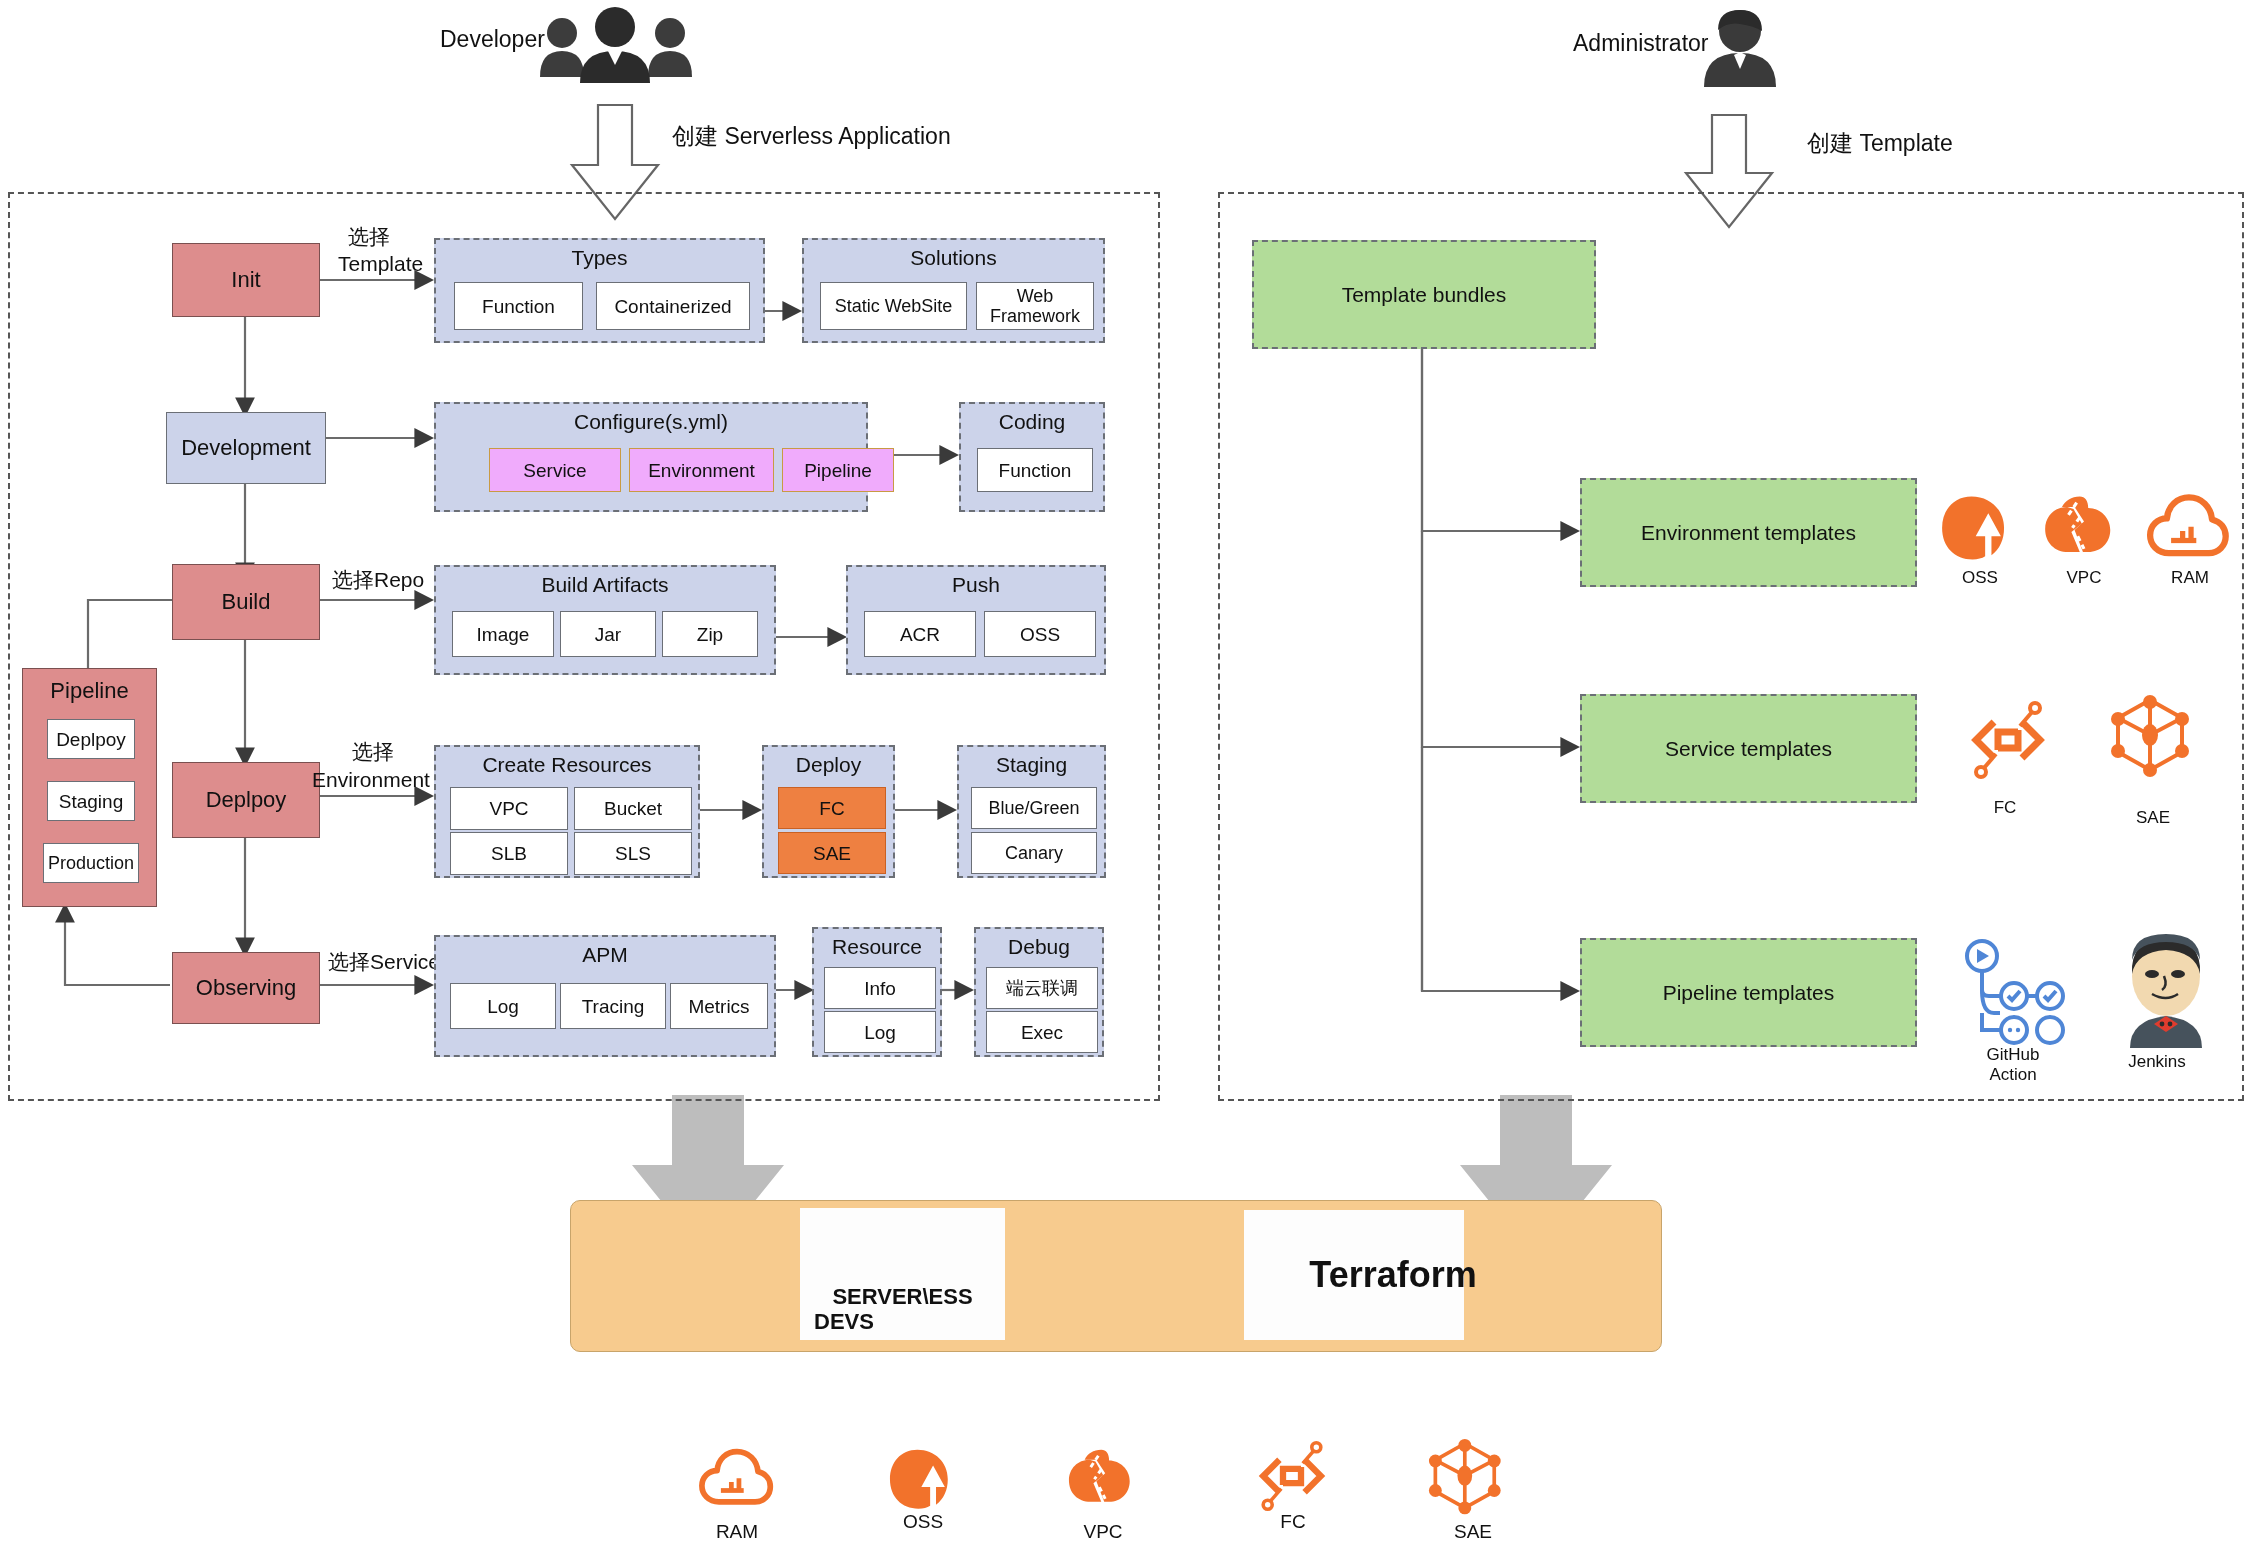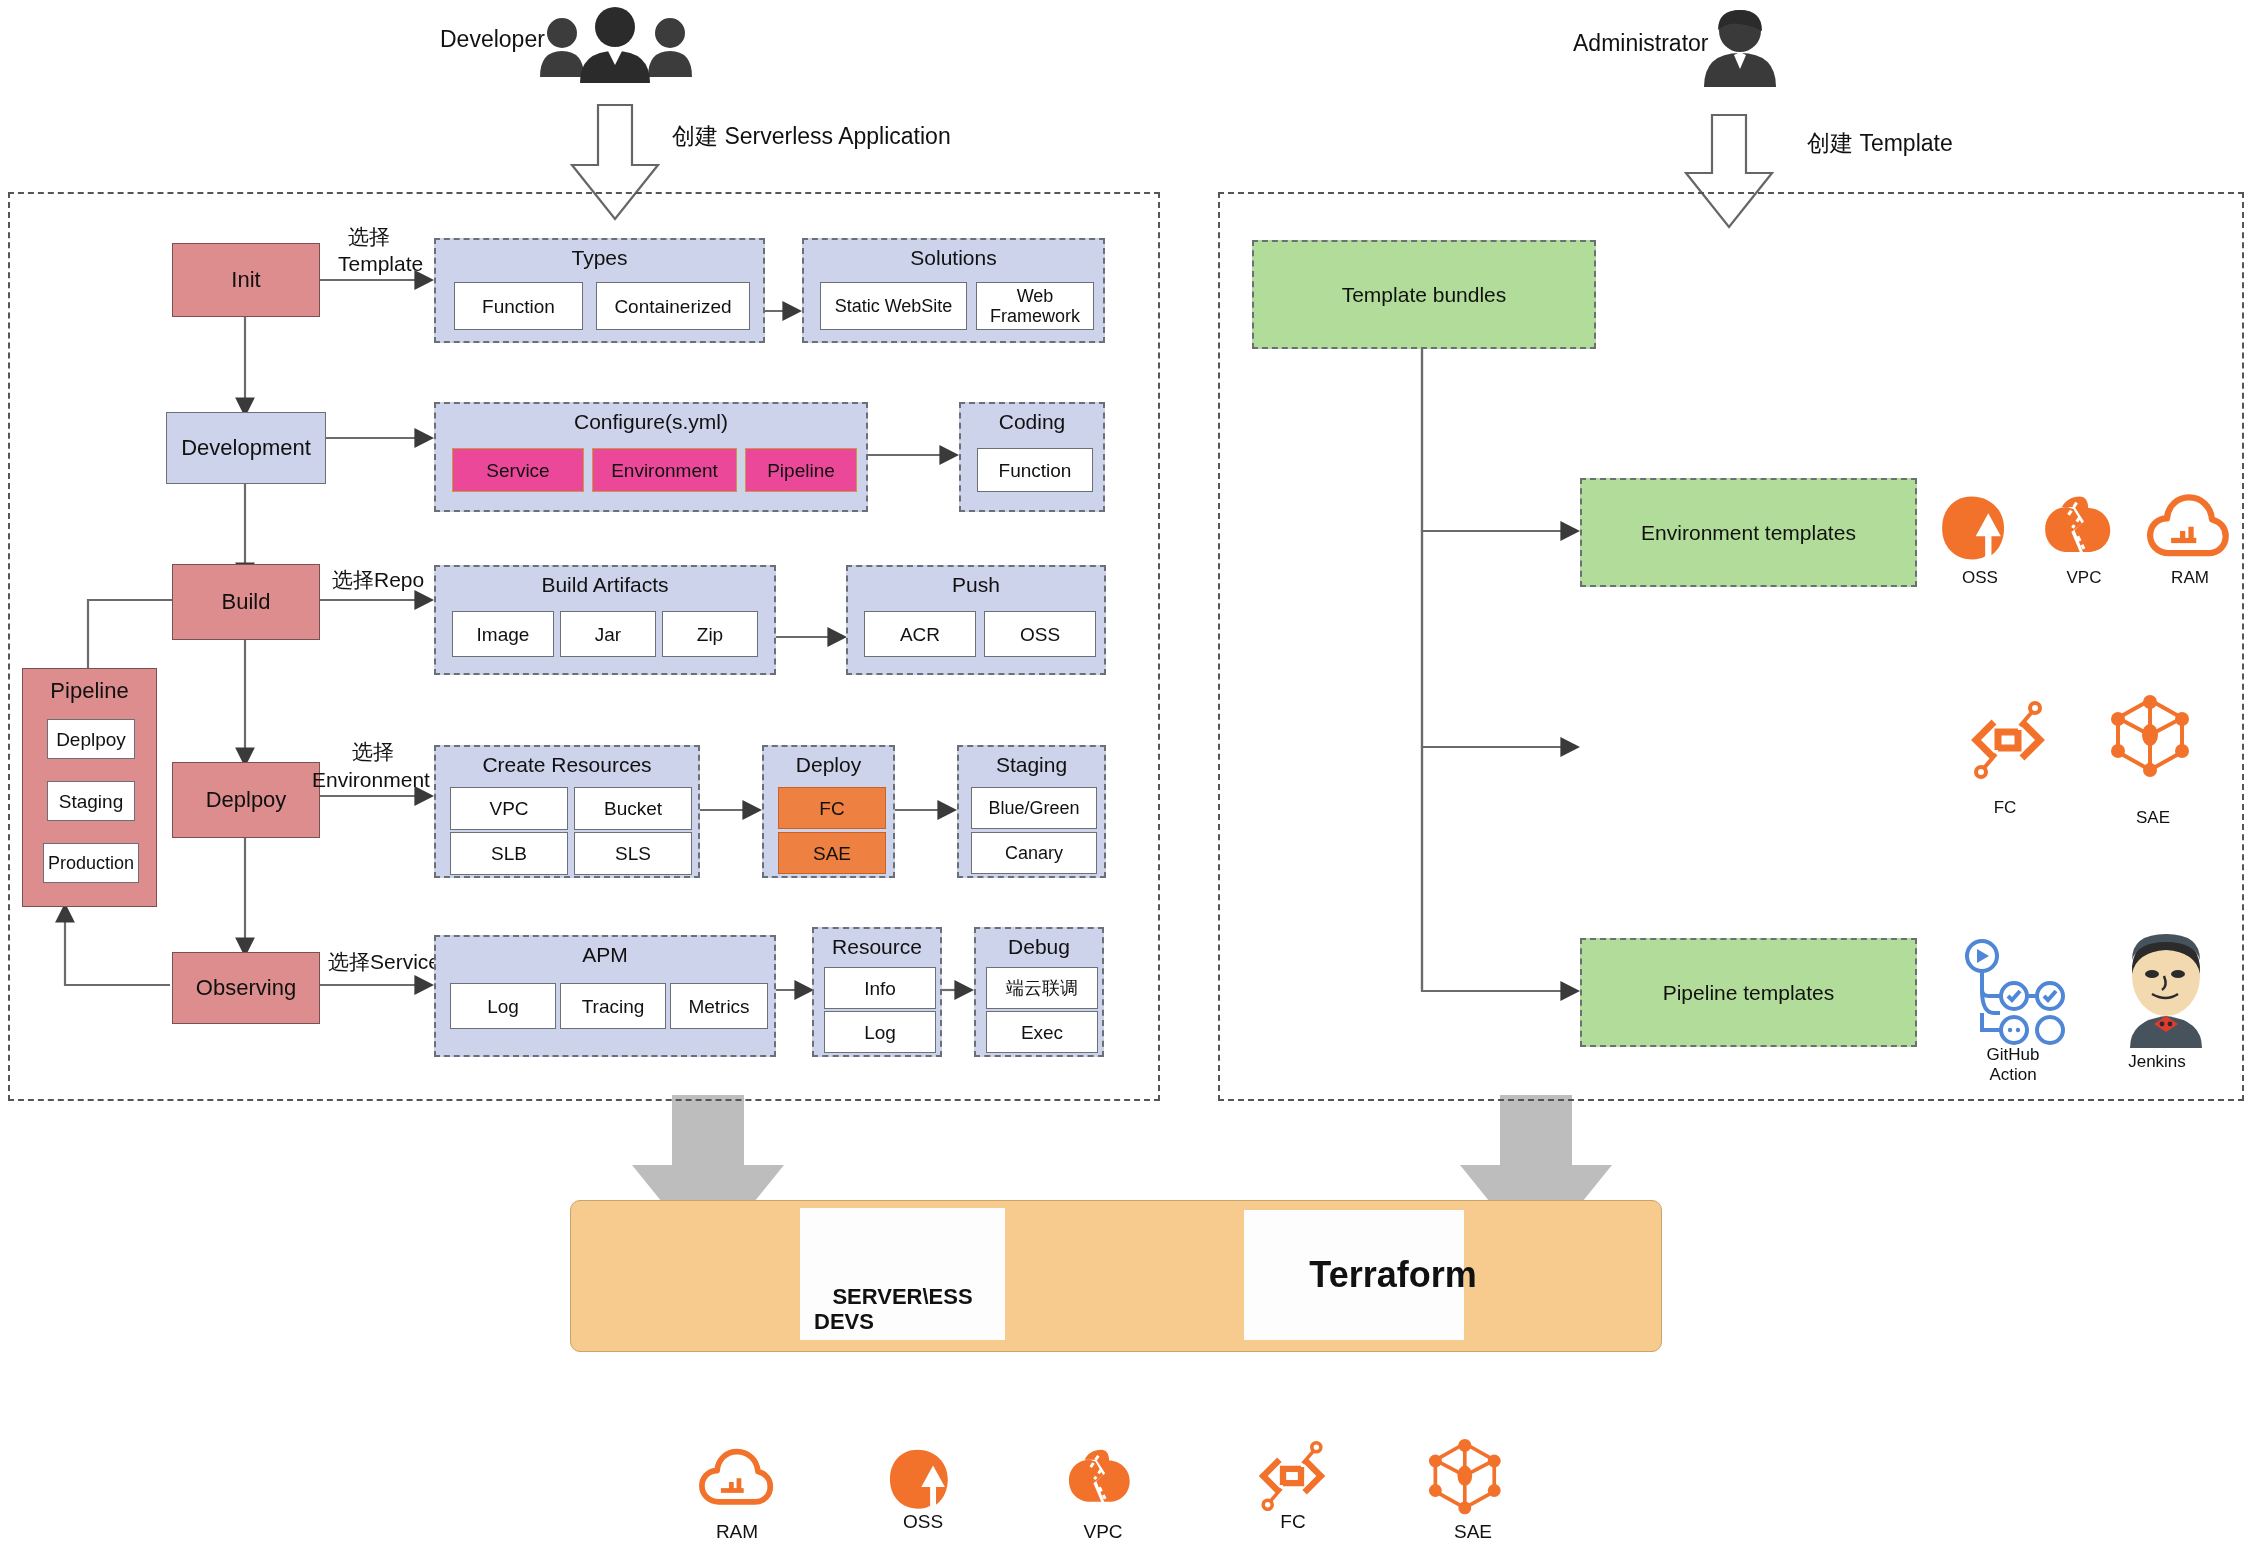--- a/index.html
+++ b/index.html
@@ -9,21 +9,21 @@
   .abs{position:absolute;box-sizing:border-box;}
 
   
   .grp{border:2.5px dashed #6b6f76;background:#ccd3ea;}
   .grp-title{position:absolute;left:0;right:0;top:6px;text-align:center;
              font-size:21px;line-height:24px;color:#111;}
   .leaf{position:absolute;background:#fff;border:1.6px solid #6b6f76;
         display:flex;align-items:center;justify-content:center;
         font-size:19px;line-height:21px;text-align:center;color:#111;}
   .leaf.orange{background:#ee8041;border-color:#c96124;}
-  .leaf.amber{background:#ec4899;border-color:#c99a43;}
+  .leaf.amber{background:#f0abfc;border-color:#c99a43;margin-left:37px;}
 
   .stage-box{position:absolute;background:#dd8d8d;border:1.6px solid #7a5050;
              display:flex;align-items:center;justify-content:center;
              font-size:22px;color:#111;}
   .stage-box.blue{background:#ccd3ea;border-color:#6b6f76;}
 
   .greenbox{position:absolute;background:#b2dc99;border:2.5px dashed #6b6f76;
             display:flex;align-items:center;justify-content:center;
             font-size:21px;color:#111;}
 
@@ -357,20 +357,21 @@
     <div class="grp-title">Debug</div>
     <div class="leaf" style="left:10px;top:38px;width:110px;height:40px;font-size:18px;">端云联调</div>
     <div class="leaf" style="left:10px;top:82px;width:110px;height:40px;">Exec</div>
   </div>
 
   <div class="panel" style="left:1218px;top:192px;width:1022px;height:905px;"></div>
 
   <div class="greenbox" style="left:1580px;top:478px;width:333px;height:105px;">Environment templates</div>
 
   <div class="greenbox" style="left:1252px;top:240px;width:340px;height:105px;">Template bundles</div>
+  <div class="greenbox" style="left:1580px;top:694px;width:333px;height:105px;">Service templates</div>
   <div class="greenbox" style="left:1580px;top:938px;width:333px;height:105px;">Pipeline templates</div>
 
   <div class="icon-cap" style="left:1938px;top:568px;width:84px;">OSS</div>
   <div class="icon-cap" style="left:2042px;top:568px;width:84px;">VPC</div>
   <div class="icon-cap" style="left:2148px;top:568px;width:84px;">RAM</div>
 
   <div class="icon-cap" style="left:1960px;top:798px;width:90px;">FC</div>
   <div class="icon-cap" style="left:2108px;top:808px;width:90px;">SAE</div>
 
   <div class="icon-cap" style="left:1958px;top:1045px;width:110px;white-space:pre-line;">GitHub

